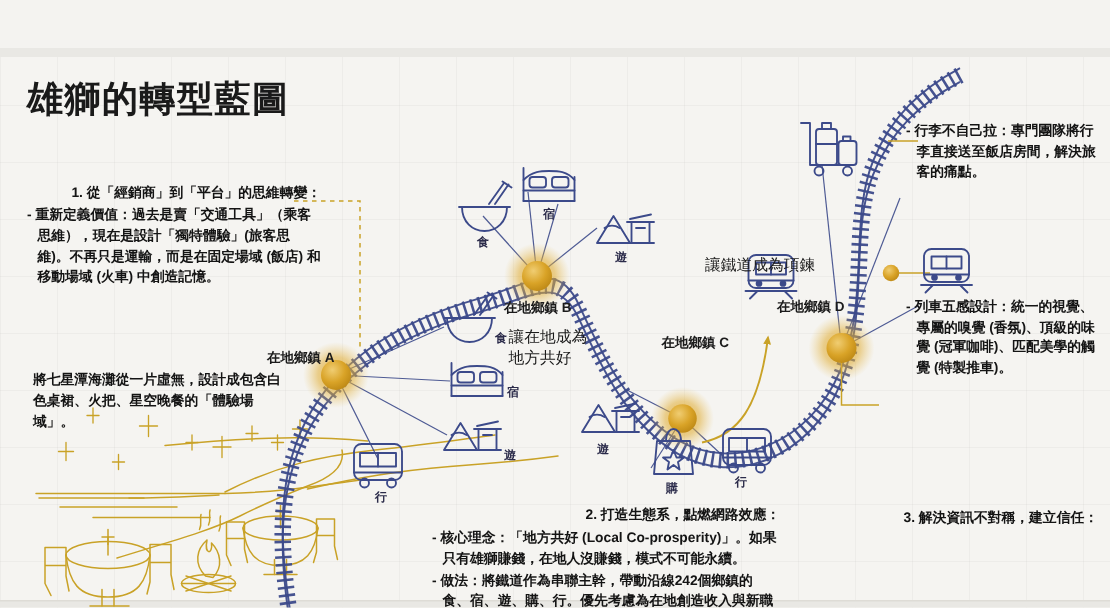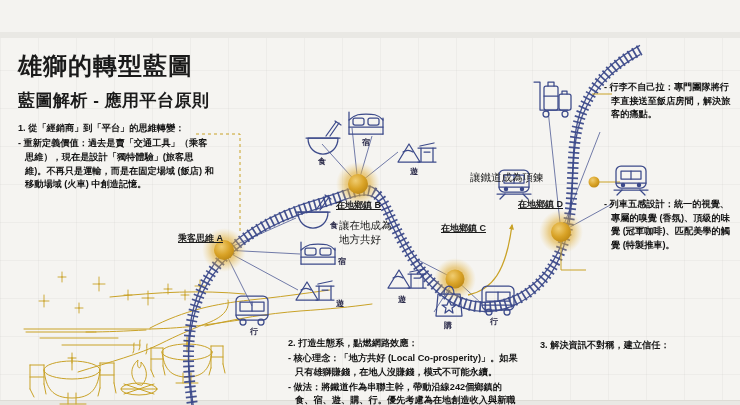--- a/index.html
+++ b/index.html
@@ -31,37 +31,37 @@
     letter-spacing:1px;white-space:nowrap;
   }
   .title-sub{
     position:absolute;left:18px;top:57px;
     font-size:17px;font-weight:bold;color:#1a1a1a;
     letter-spacing:0.5px;white-space:nowrap;
   }
 
   
   .tblock{position:absolute;color:#141414;}
-  .tb-head{font-size:9.2px;font-weight:bold;line-height:1.45;margin-bottom:2px;}
+  .tb-head{font-size:9.2px;font-weight:bold;line-height:1.45;margin-bottom:2px;text-align:right;}
   .tb-item{font-size:9.2px;font-weight:bold;line-height:1.48;padding-left:7px;text-indent:-7px;margin-top:1px;}
 
   #p1{left:18px;top:90px;width:196px;}
   #p2{left:288px;top:305px;width:232px;}
   #p3{left:540px;top:307px;width:192px;}
   #r1{left:604px;top:48px;width:128px;}
   #r2{left:604px;top:165px;width:130px;}
 
   .beachcap{
     position:absolute;left:22px;top:215px;width:168px;
     font-size:9.2px;font-weight:bold;line-height:1.5;color:#141414;
   }
 
   
   .nodelab{
-    position:absolute;font-size:9px;font-weight:bold;color:#1b1b1b;white-space:nowrap;text-decoration:underline;
+    position:absolute;font-size:9px;font-weight:bold;color:#1b1b1b;white-space:nowrap;
   }
   #labA{left:178px;top:200px;}
   #labB{left:336px;top:167px;}
   #labC{left:441px;top:190px;text-align:right;}
   #labD{left:518px;top:166px;}
 
   .hl{
     position:absolute;font-size:10.5px;font-weight:normal;color:#1b1b1b;
     line-height:1.35;white-space:nowrap;
   }
@@ -337,21 +337,20 @@
         <path d="M2,19 L32,19"></path>
         <circle cx="9" cy="21" r="1.6" fill="#3c4a8a"></circle>
         <circle cx="25" cy="21" r="1.6" fill="#3c4a8a"></circle>
         <path d="M0,26 L34,26"></path>
         <path d="M8,26 L3,31 M26,26 L31,31"></path>
       </g>
     </g>
   </svg>
 
   <div class="title-main">雄獅的轉型藍圖</div>
-  <div class="title-sub">藍圖解析 - 應用平台原則</div>
 
   <div class="tblock" id="p1">
     <div class="tb-head">1. 從「經銷商」到「平台」的思維轉變：</div>
     <div class="tb-item">- 重新定義價值：過去是賣「交通工具」（乘客思維），現在是設計「獨特體驗」(旅客思維)。不再只是運輸，而是在固定場域 (飯店) 和移動場域 (火車) 中創造記憶。</div>
   </div>
 
   <div class="tblock" id="p2">
     <div class="tb-head">2. 打造生態系，點燃網路效應：</div>
     <div class="tb-item">- 核心理念：「地方共好 (Local Co-prosperity)」。如果只有雄獅賺錢，在地人沒賺錢，模式不可能永續。</div>
     <div class="tb-item">- 做法：將鐵道作為串聯主幹，帶動沿線242個鄉鎮的食、宿、遊、購、行。優先考慮為在地創造收入與新職缺 (導覽員、青年返鄉創業)。</div>
@@ -362,22 +361,23 @@
   </div>
 
   <div class="tblock" id="r1">
     <div class="tb-item">- 行李不自己拉：專門團隊將行李直接送至飯店房間，解決旅客的痛點。</div>
   </div>
 
   <div class="tblock" id="r2">
     <div class="tb-item">- 列車五感設計：統一的視覺、專屬的嗅覺 (香氛)、頂級的味覺 (冠軍咖啡)、匹配美學的觸覺 (特製推車)。</div>
   </div>
 
-
-  <div class="nodelab" id="labA">乘客思維 A</div>
+  <div class="beachcap">將七星潭海灘從一片虛無，設計成包含白色桌裙、火把、星空晚餐的「體驗場域」。</div>
+
+  <div class="nodelab" id="labA">在地鄉鎮 A</div>
   <div class="nodelab" id="labB">在地鄉鎮 B</div>
   <div class="nodelab" id="labC">在地鄉鎮 C</div>
   <div class="nodelab" id="labD">在地鄉鎮 D</div>
 
   <div class="hl" id="hlGreen">
     <div>讓在地成為</div>
     <div>地方共好</div>
   </div>
   <div class="hl" id="hlNeck">讓鐵道成為項鍊</div>
 

